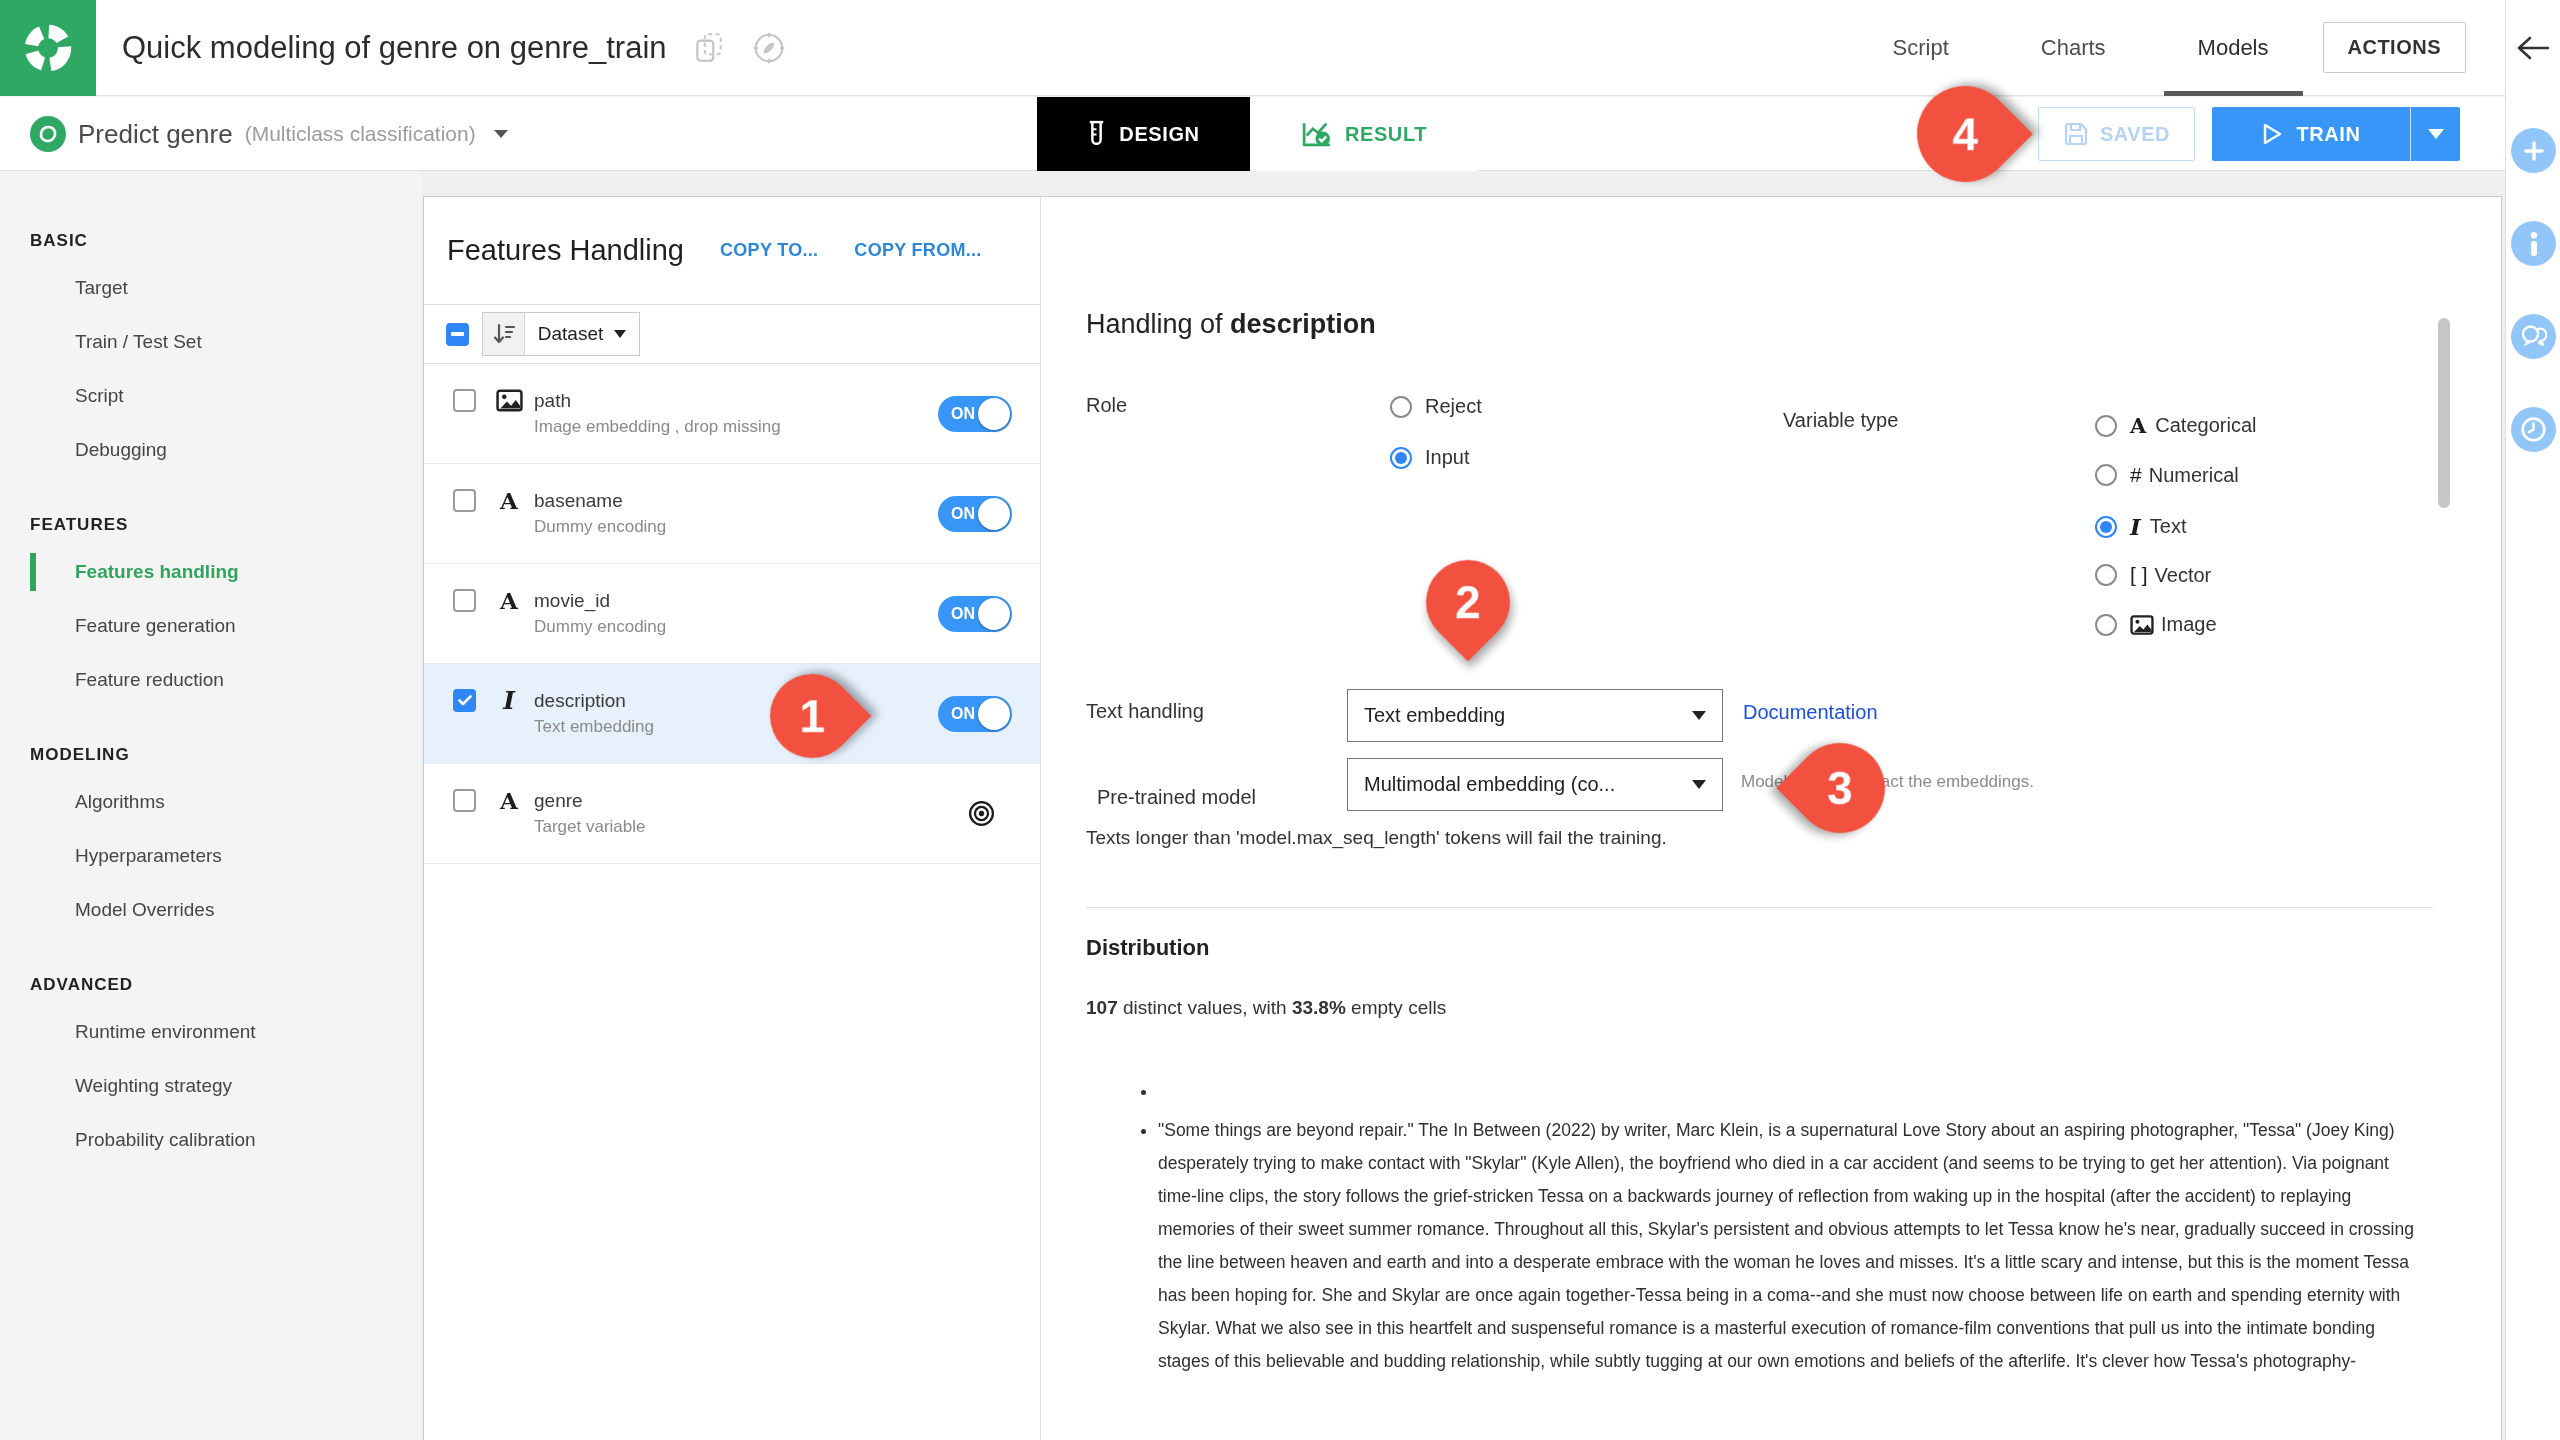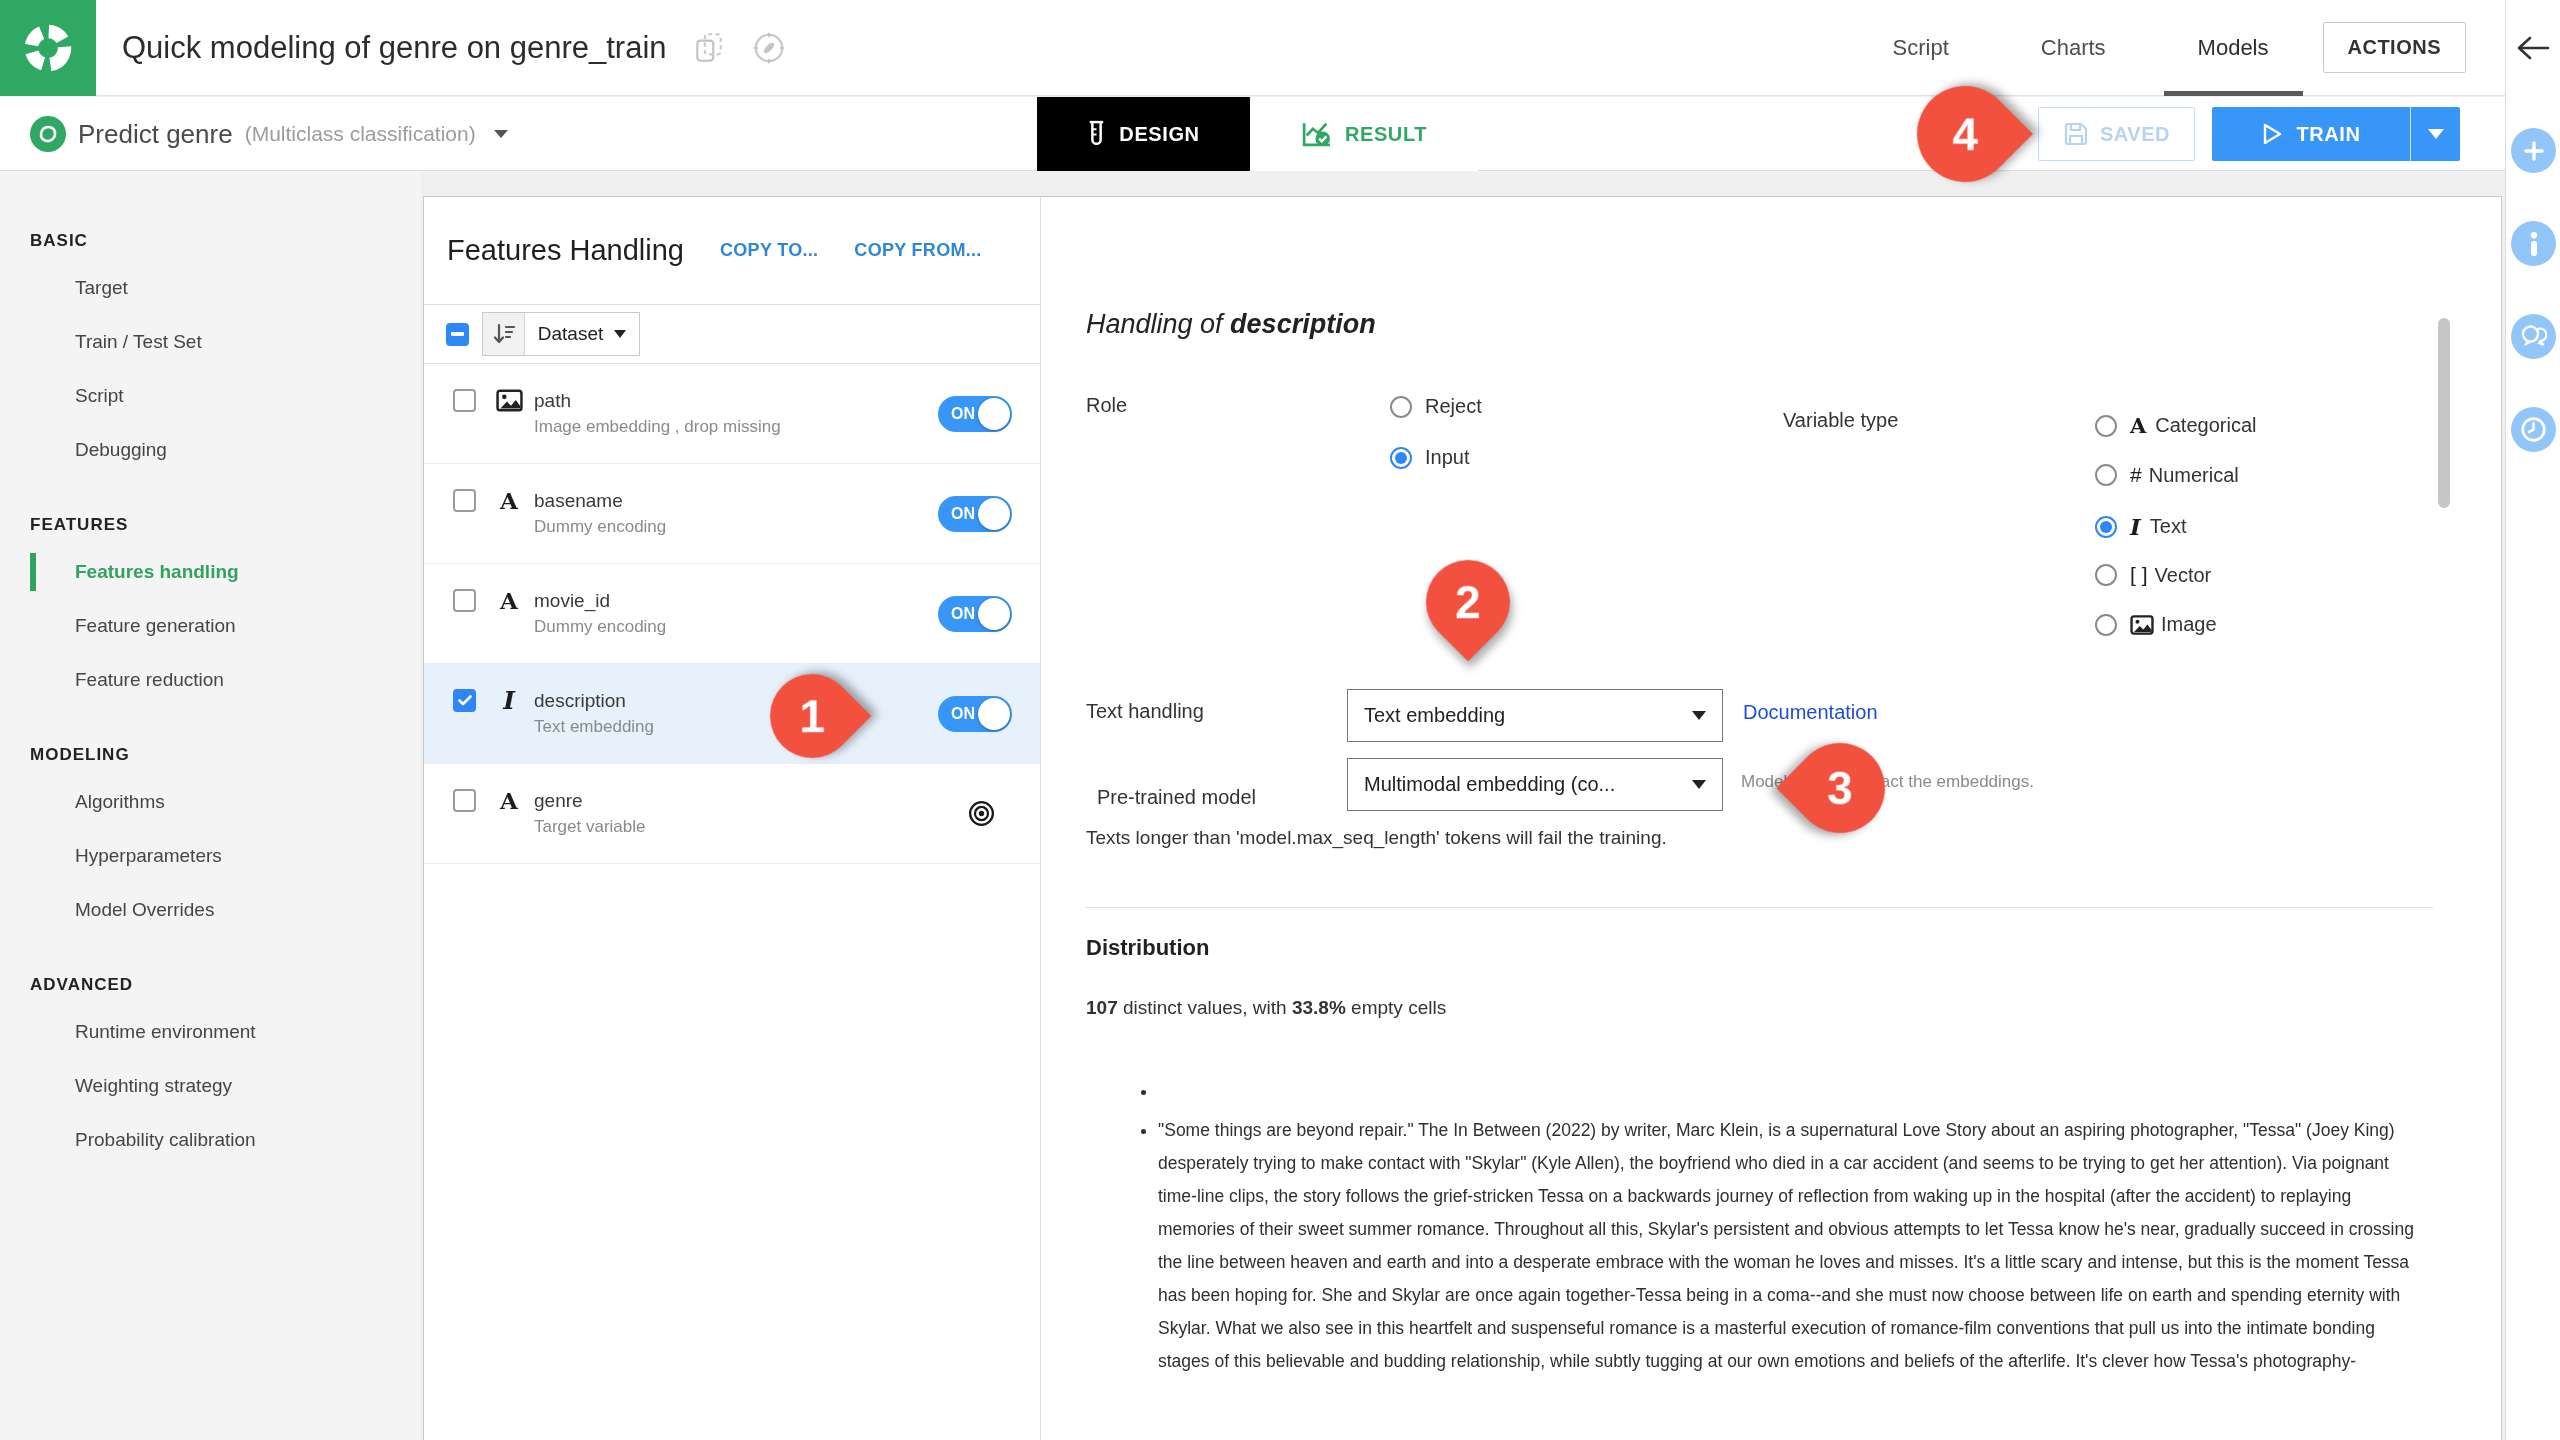--- a/index.html
+++ b/index.html
@@ -340,21 +340,21 @@
               <circle cx="14" cy="14" r="11" fill="none" stroke="#1a1a1a" stroke-width="2.2"></circle>
               <circle cx="14" cy="14" r="6.3" fill="none" stroke="#1a1a1a" stroke-width="2.2"></circle>
               <circle cx="14" cy="14" r="2.6" fill="#1a1a1a"></circle>
             </svg>
         </span>
       </div>
     </div>
 
     <div class="detail-col">
 
-      <div class="abs detail-title" style="left:45px; top:112px;font-style:italic;">
+      <div class="abs detail-title" style="left:45px; top:112px;">
         <span>Handling of </span><b>description</b>
       </div>
 
       <div class="abs field-label" style="left:45px; top:197px;">Role</div>
       <div class="abs radio-row" style="left:349px; top:198px;">
         <span class="radio"></span>
         <span>Reject</span>
       </div>
       <div class="abs radio-row" style="left:349px; top:249px;">
         <span class="radio selected"></span>

